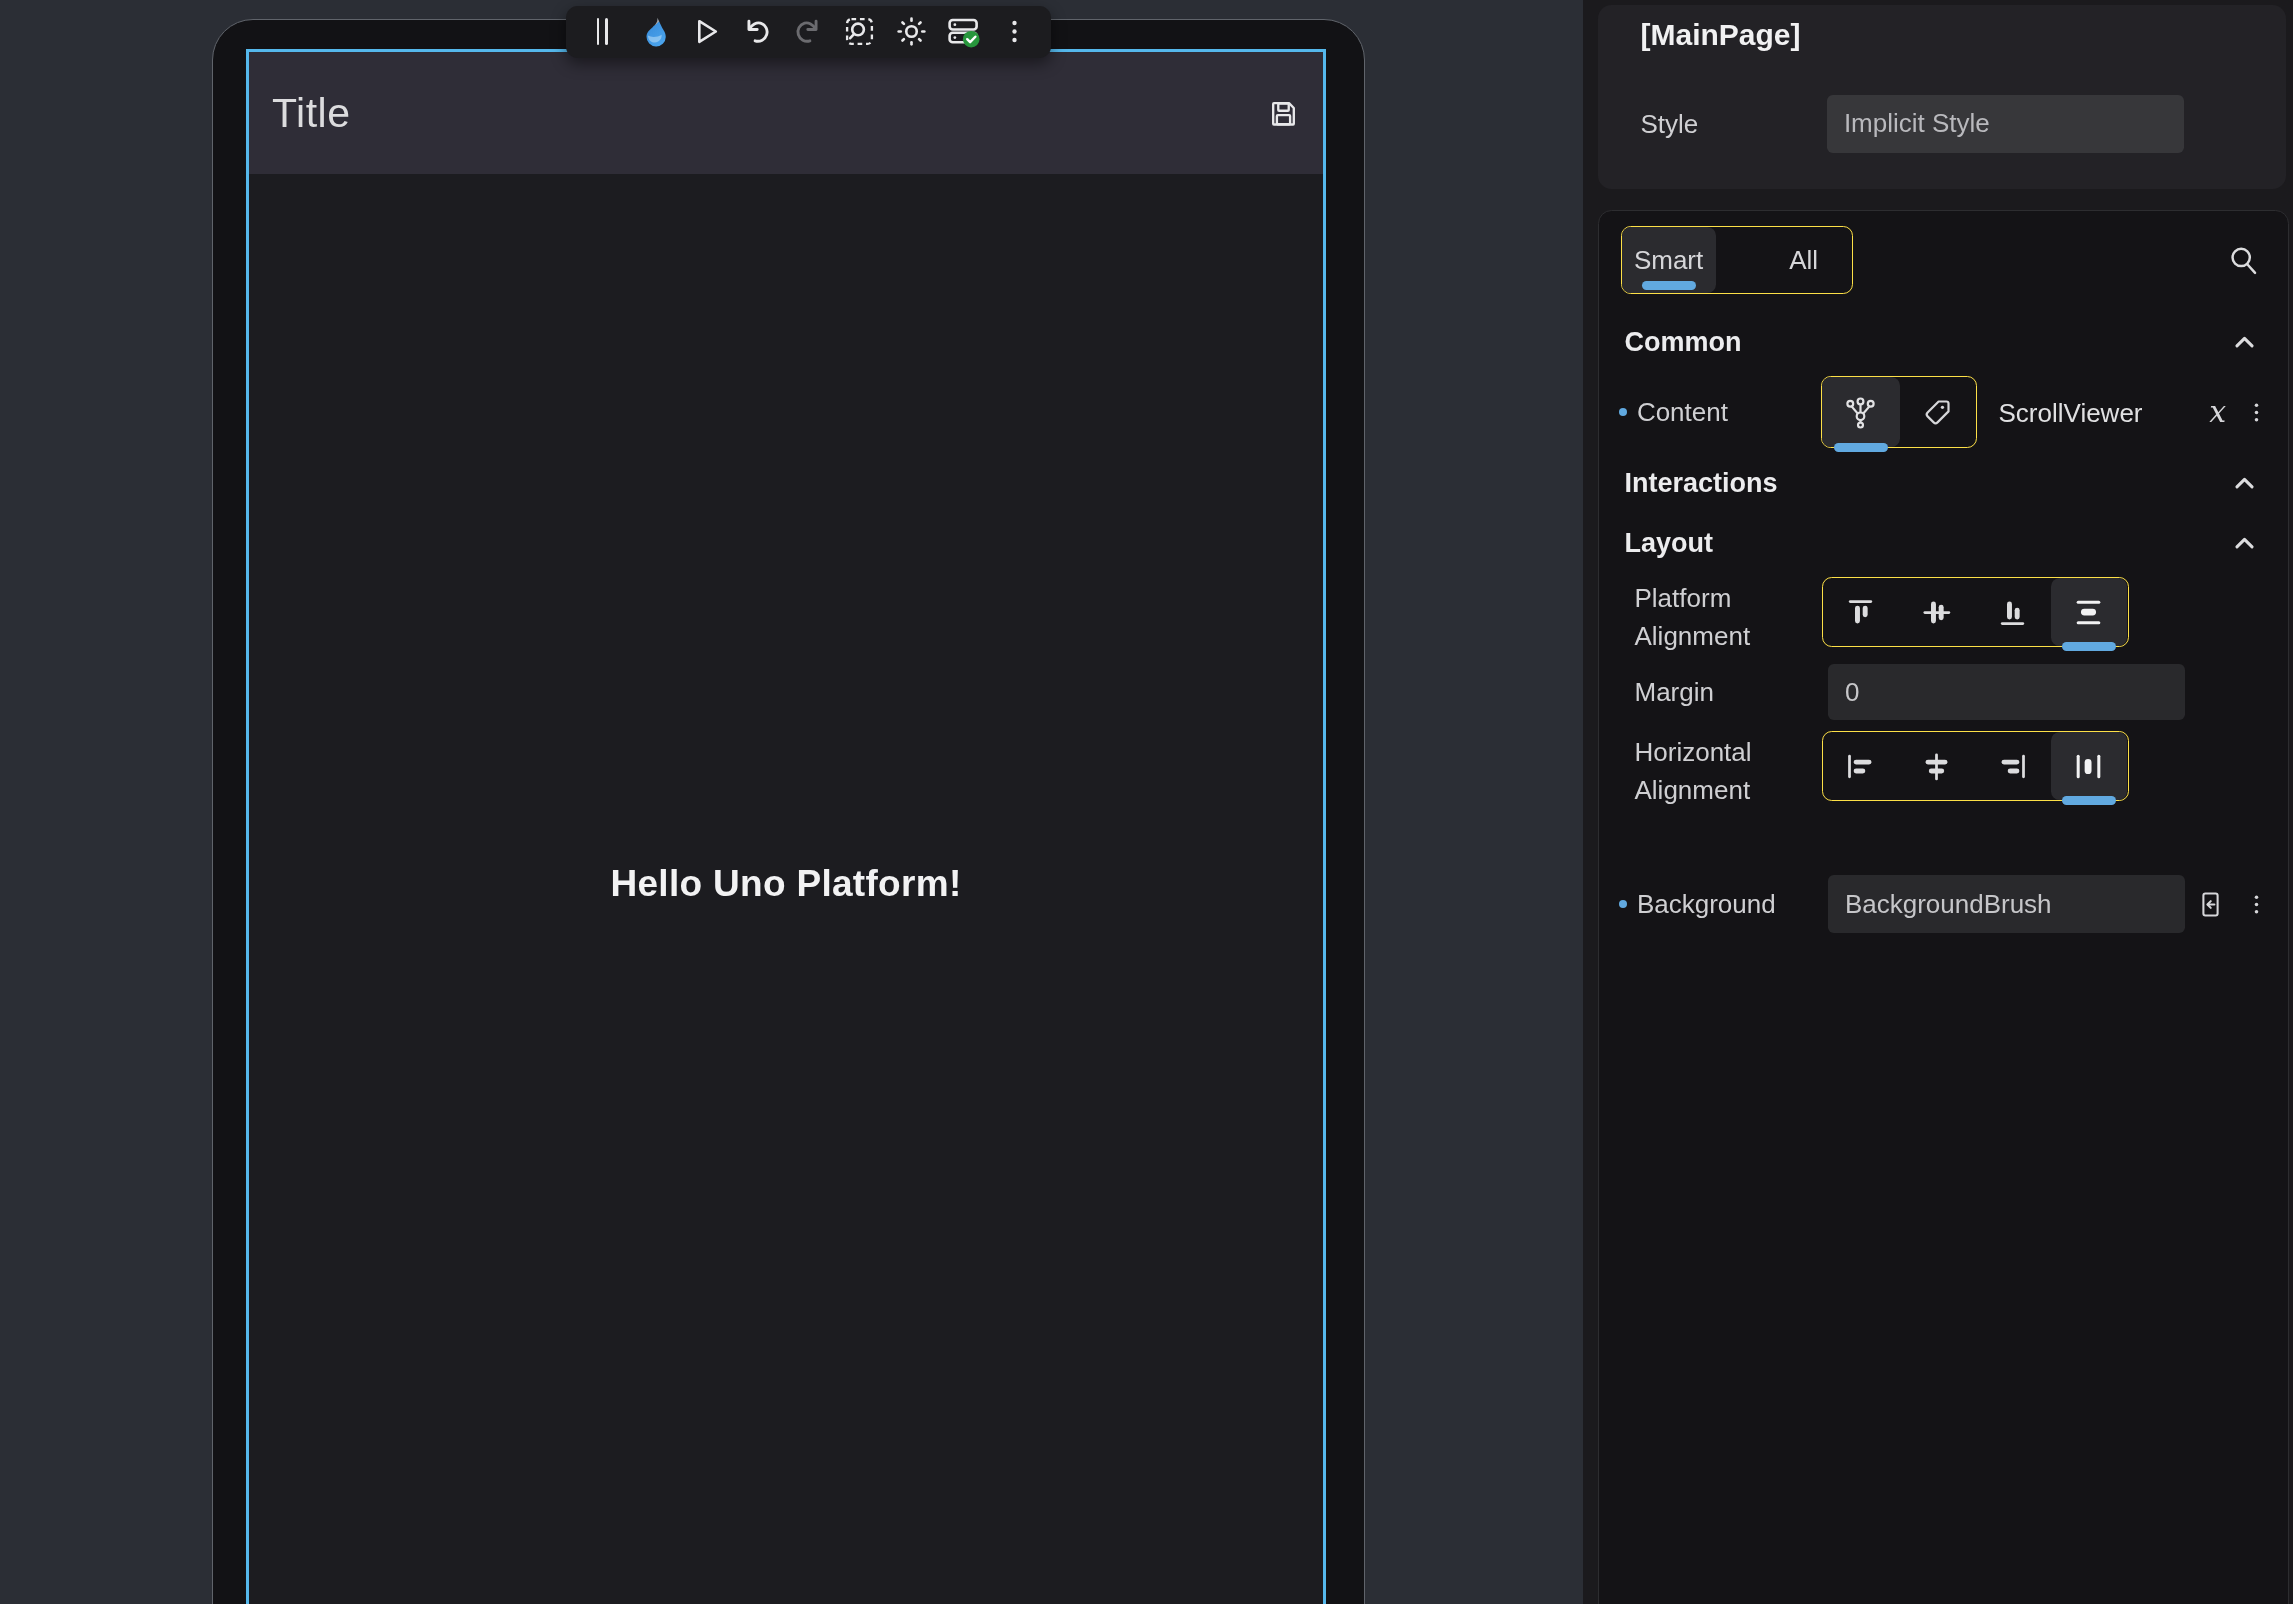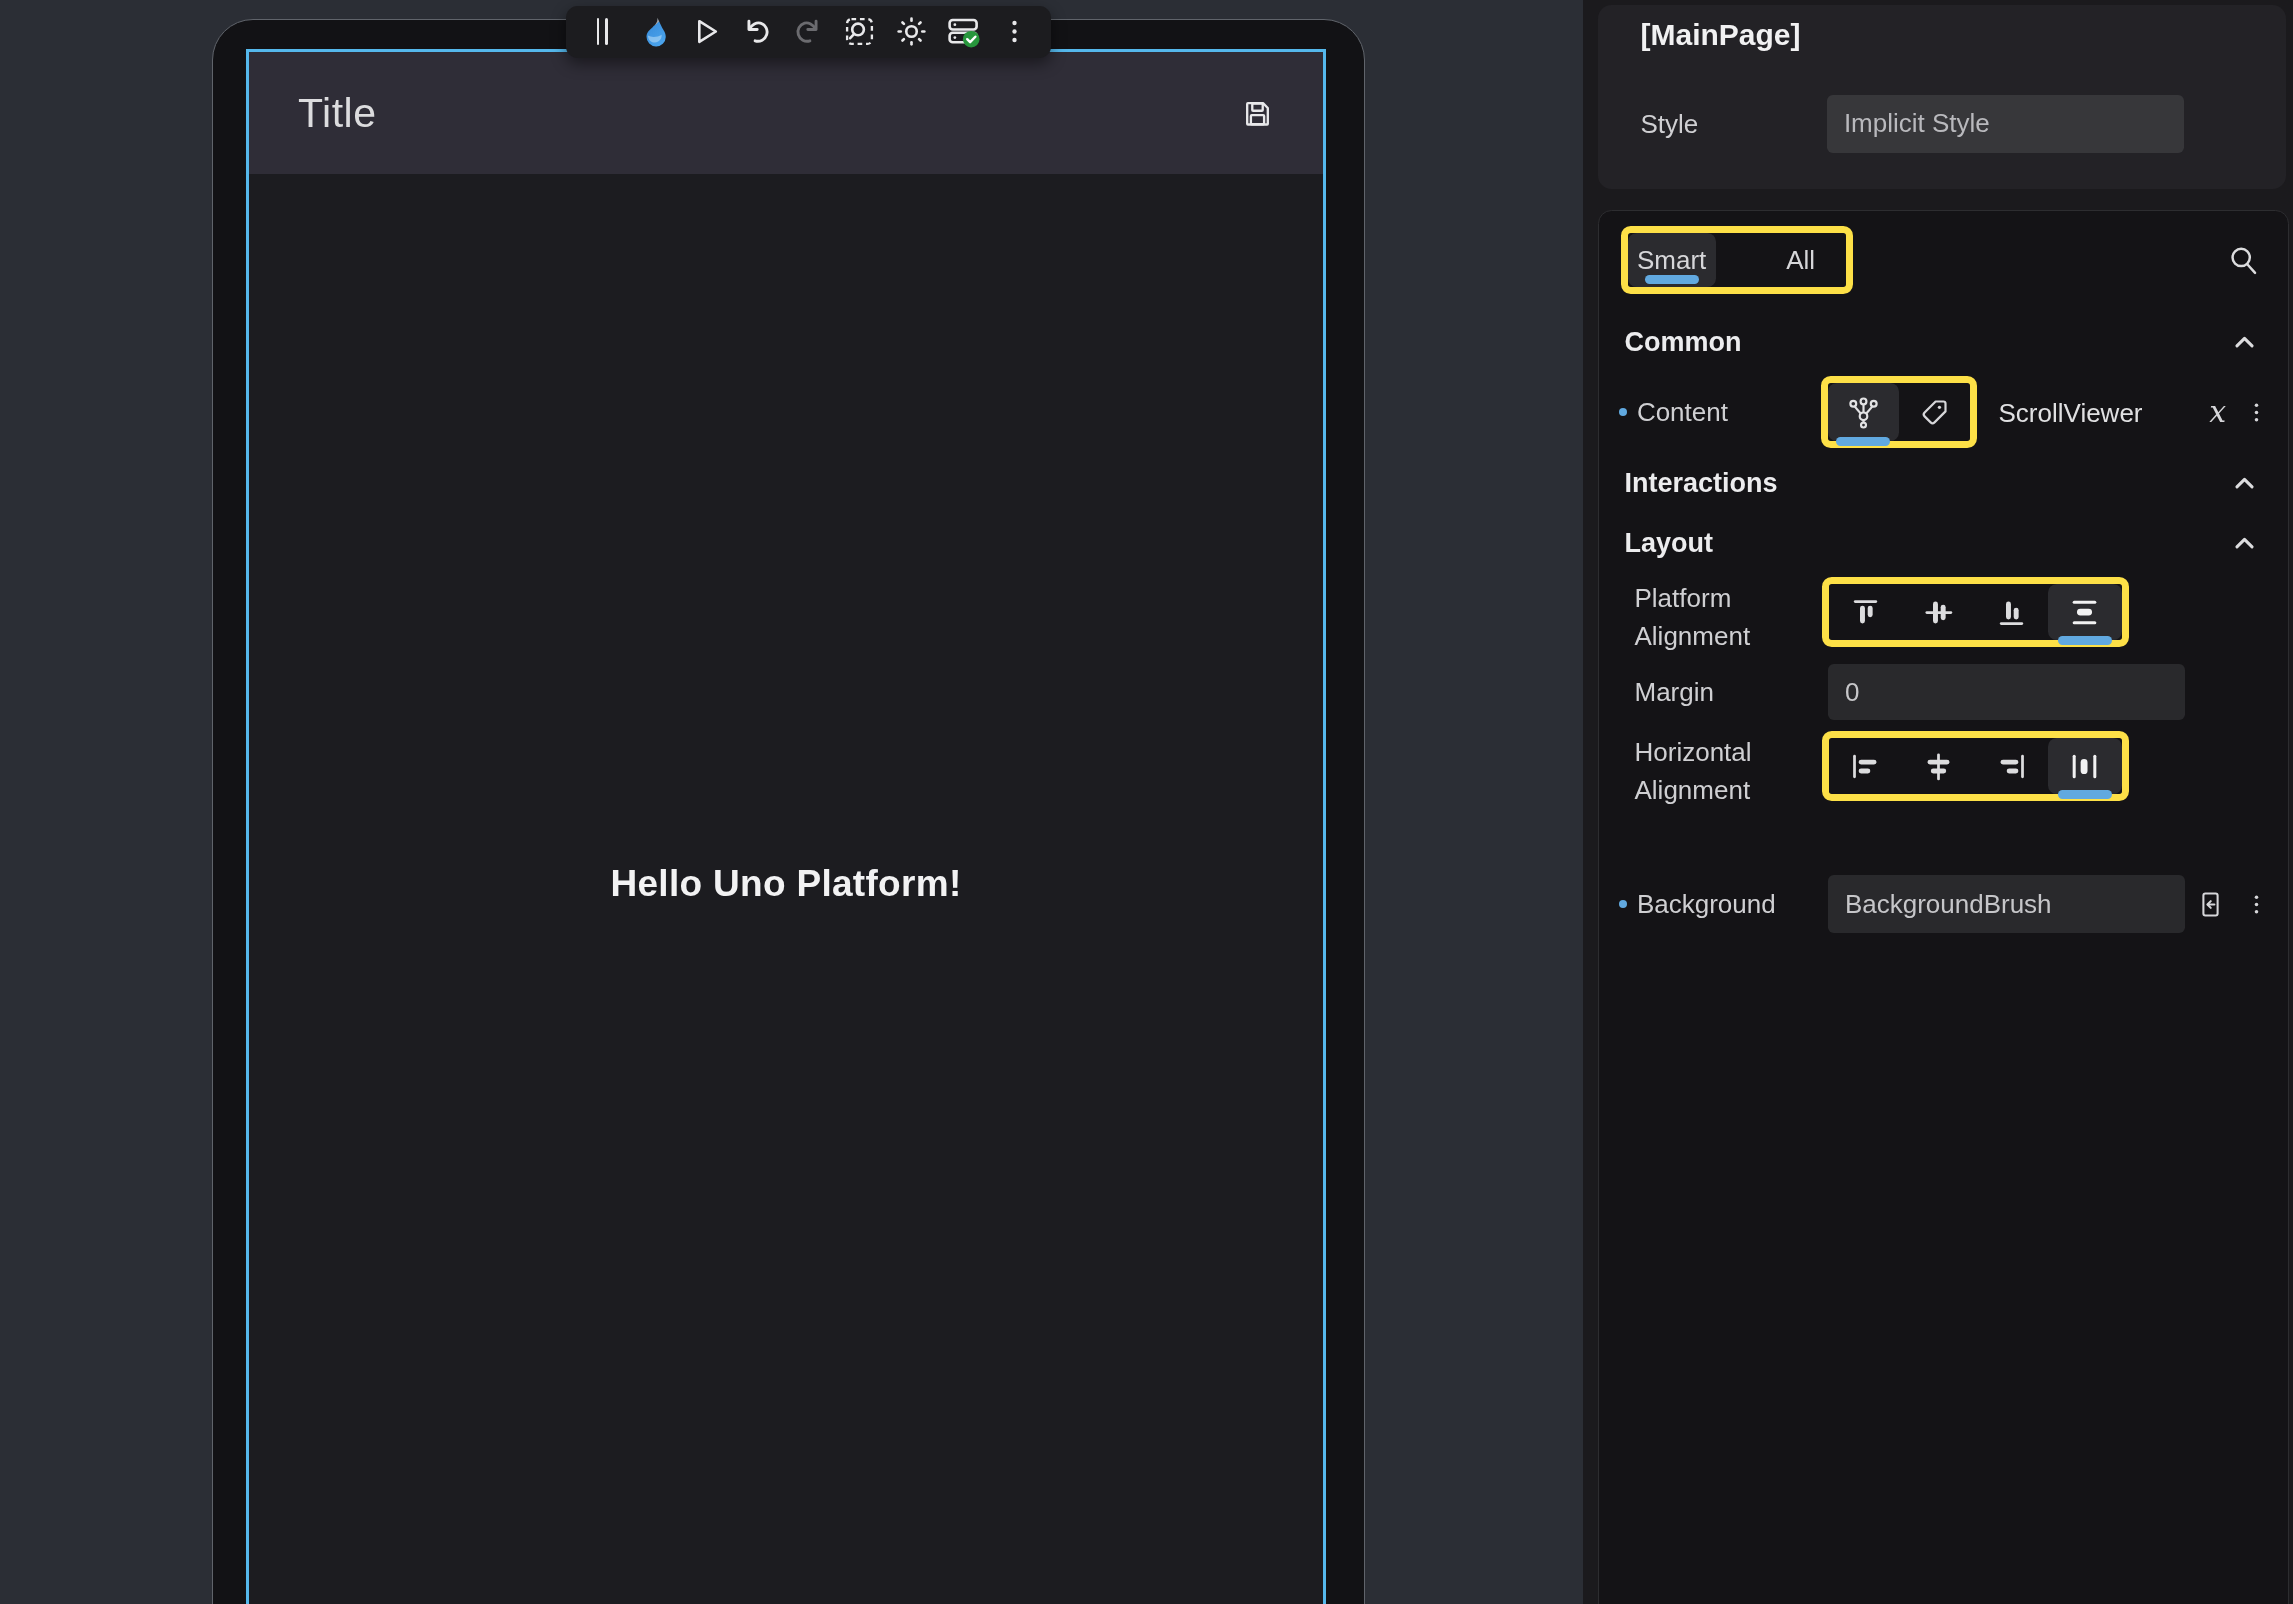--- a/index.html
+++ b/index.html
@@ -14,21 +14,21 @@
     position:absolute;left:212px;top:19.3px;width:1151px;height:1690px;
     background:#121215;border:1.9px solid #60646b;border-radius:41px;
   }
   .app{
     position:absolute;left:33px;top:29px;width:1074px;height:1622px;
     background:#1c1c20;border:3.9px solid #55b8ec;
   }
   .app-header{
     position:absolute;left:0;top:0;right:0;height:122px;background:#2f2d37;
     display:flex;align-items:center;justify-content:space-between;
-    padding:0 49px;box-sizing:border-box;
+    padding:0 23px;box-sizing:border-box;
   }
   .app-title{font-size:41px;font-weight:400;color:#dcdcde;letter-spacing:0.5px;}
   .app-body-text{
     position:absolute;left:0;right:0;top:811px;text-align:center;
     font-size:37px;font-weight:bold;color:#f2f2f3;letter-spacing:0.3px;
   }
   
   .toolbar{
     position:absolute;left:566px;top:5.8px;width:485px;height:52px;
     background:#1c1c1f;border-radius:11.6px;box-shadow:0 5.8px 15.4px rgba(0,0,0,.45);
@@ -50,21 +50,21 @@
     background:#37373a;border-radius:5.8px;display:flex;align-items:center;
     padding:0 17.4px;box-sizing:border-box;font-size:26px;color:#b9b9bd;
   }
   .props-card .input{background:#29292c;color:#c6c6c9;}
   .sec-head{
     position:absolute;left:26px;right:27px;height:39px;
     display:flex;align-items:center;justify-content:space-between;
     font-size:27px;font-weight:bold;color:#ececee;
   }
   .seg-group{
-    position:absolute;display:flex;border:7px solid #fde047;border-radius:9.7px;
+    position:absolute;display:flex;border:1px solid #fde047;border-radius:9.7px;
     box-sizing:border-box;background:transparent;
   }
   .seg{
     position:relative;display:flex;align-items:center;justify-content:center;
     height:100%;color:#d6d6d9;font-size:26px;
   }
   .seg.active{background:#2b2b2f;border-radius:8.7px;}
   .pill{
     position:absolute;left:50%;transform:translateX(-50%);
     width:54px;height:8.7px;border-radius:4.8px;background:#61a9e0;

